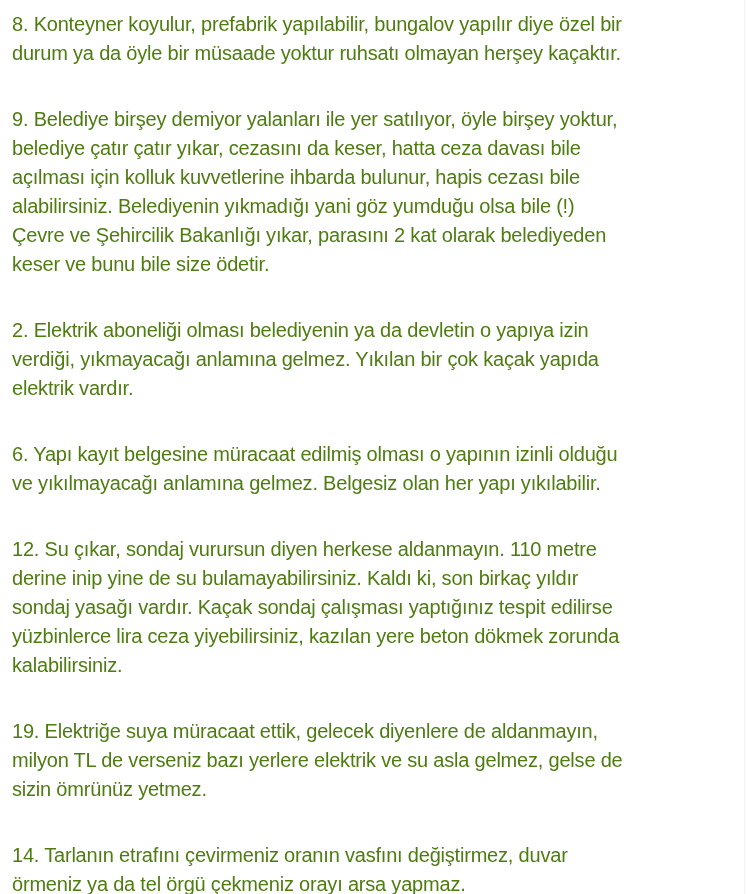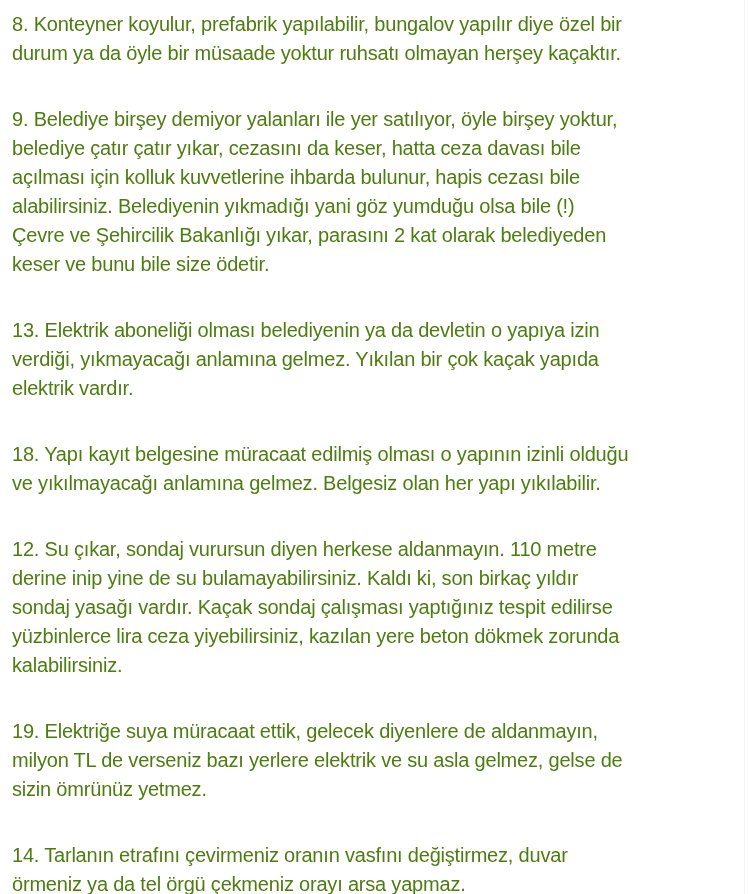--- a/index.html
+++ b/index.html
@@ -38,20 +38,20 @@
     height: 894px;
     background: #eff3f4;
   }
 </style>
 </head>
 <body>
 
 <div class="post-text">
   <p>8. Konteyner koyulur, prefabrik yapılabilir, bungalov yapılır diye özel bir durum ya da öyle bir müsaade yoktur ruhsatı olmayan herşey kaçaktır.</p>
   <p>9. Belediye birşey demiyor yalanları ile yer satılıyor, öyle birşey yoktur, belediye çatır çatır yıkar, cezasını da keser, hatta ceza davası bile açılması için kolluk kuvvetlerine ihbarda bulunur, hapis cezası bile alabilirsiniz. Belediyenin yıkmadığı yani göz yumduğu olsa bile (!) Çevre ve Şehircilik Bakanlığı yıkar, parasını 2 kat olarak belediyeden keser ve bunu bile size ödetir.</p>
-  <p>13. Elektrik aboneliği olması belediyenin ya da devletin o yapıya izin verdiği, yıkmayacağı anlamına gelmez. Yıkılan bir çok kaçak yapıda elektrik vardır.</p>
-  <p>18. Yapı kayıt belgesine müracaat edilmiş olması o yapının izinli olduğu ve yıkılmayacağı anlamına gelmez. Belgesiz olan her yapı yıkılabilir.</p>
+  <p>2. Elektrik aboneliği olması belediyenin ya da devletin o yapıya izin verdiği, yıkmayacağı anlamına gelmez. Yıkılan bir çok kaçak yapıda elektrik vardır.</p>
+  <p>6. Yapı kayıt belgesine müracaat edilmiş olması o yapının izinli olduğu ve yıkılmayacağı anlamına gelmez. Belgesiz olan her yapı yıkılabilir.</p>
   <p>12. Su çıkar, sondaj vurursun diyen herkese aldanmayın. 110 metre derine inip yine de su bulamayabilirsiniz. Kaldı ki, son birkaç yıldır sondaj yasağı vardır. Kaçak sondaj çalışması yaptığınız tespit edilirse yüzbinlerce lira ceza yiyebilirsiniz, kazılan yere beton dökmek zorunda kalabilirsiniz.</p>
   <p>19. Elektriğe suya müracaat ettik, gelecek diyenlere de aldanmayın, milyon TL de verseniz bazı yerlere elektrik ve su asla gelmez, gelse de sizin ömrünüz yetmez.</p>
   <p>14. Tarlanın etrafını çevirmeniz oranın vasfını değiştirmez, duvar örmeniz ya da tel örgü çekmeniz orayı arsa yapmaz.</p>
 </div>
 
 <div class="column-border"></div>
 
 </body></html>

